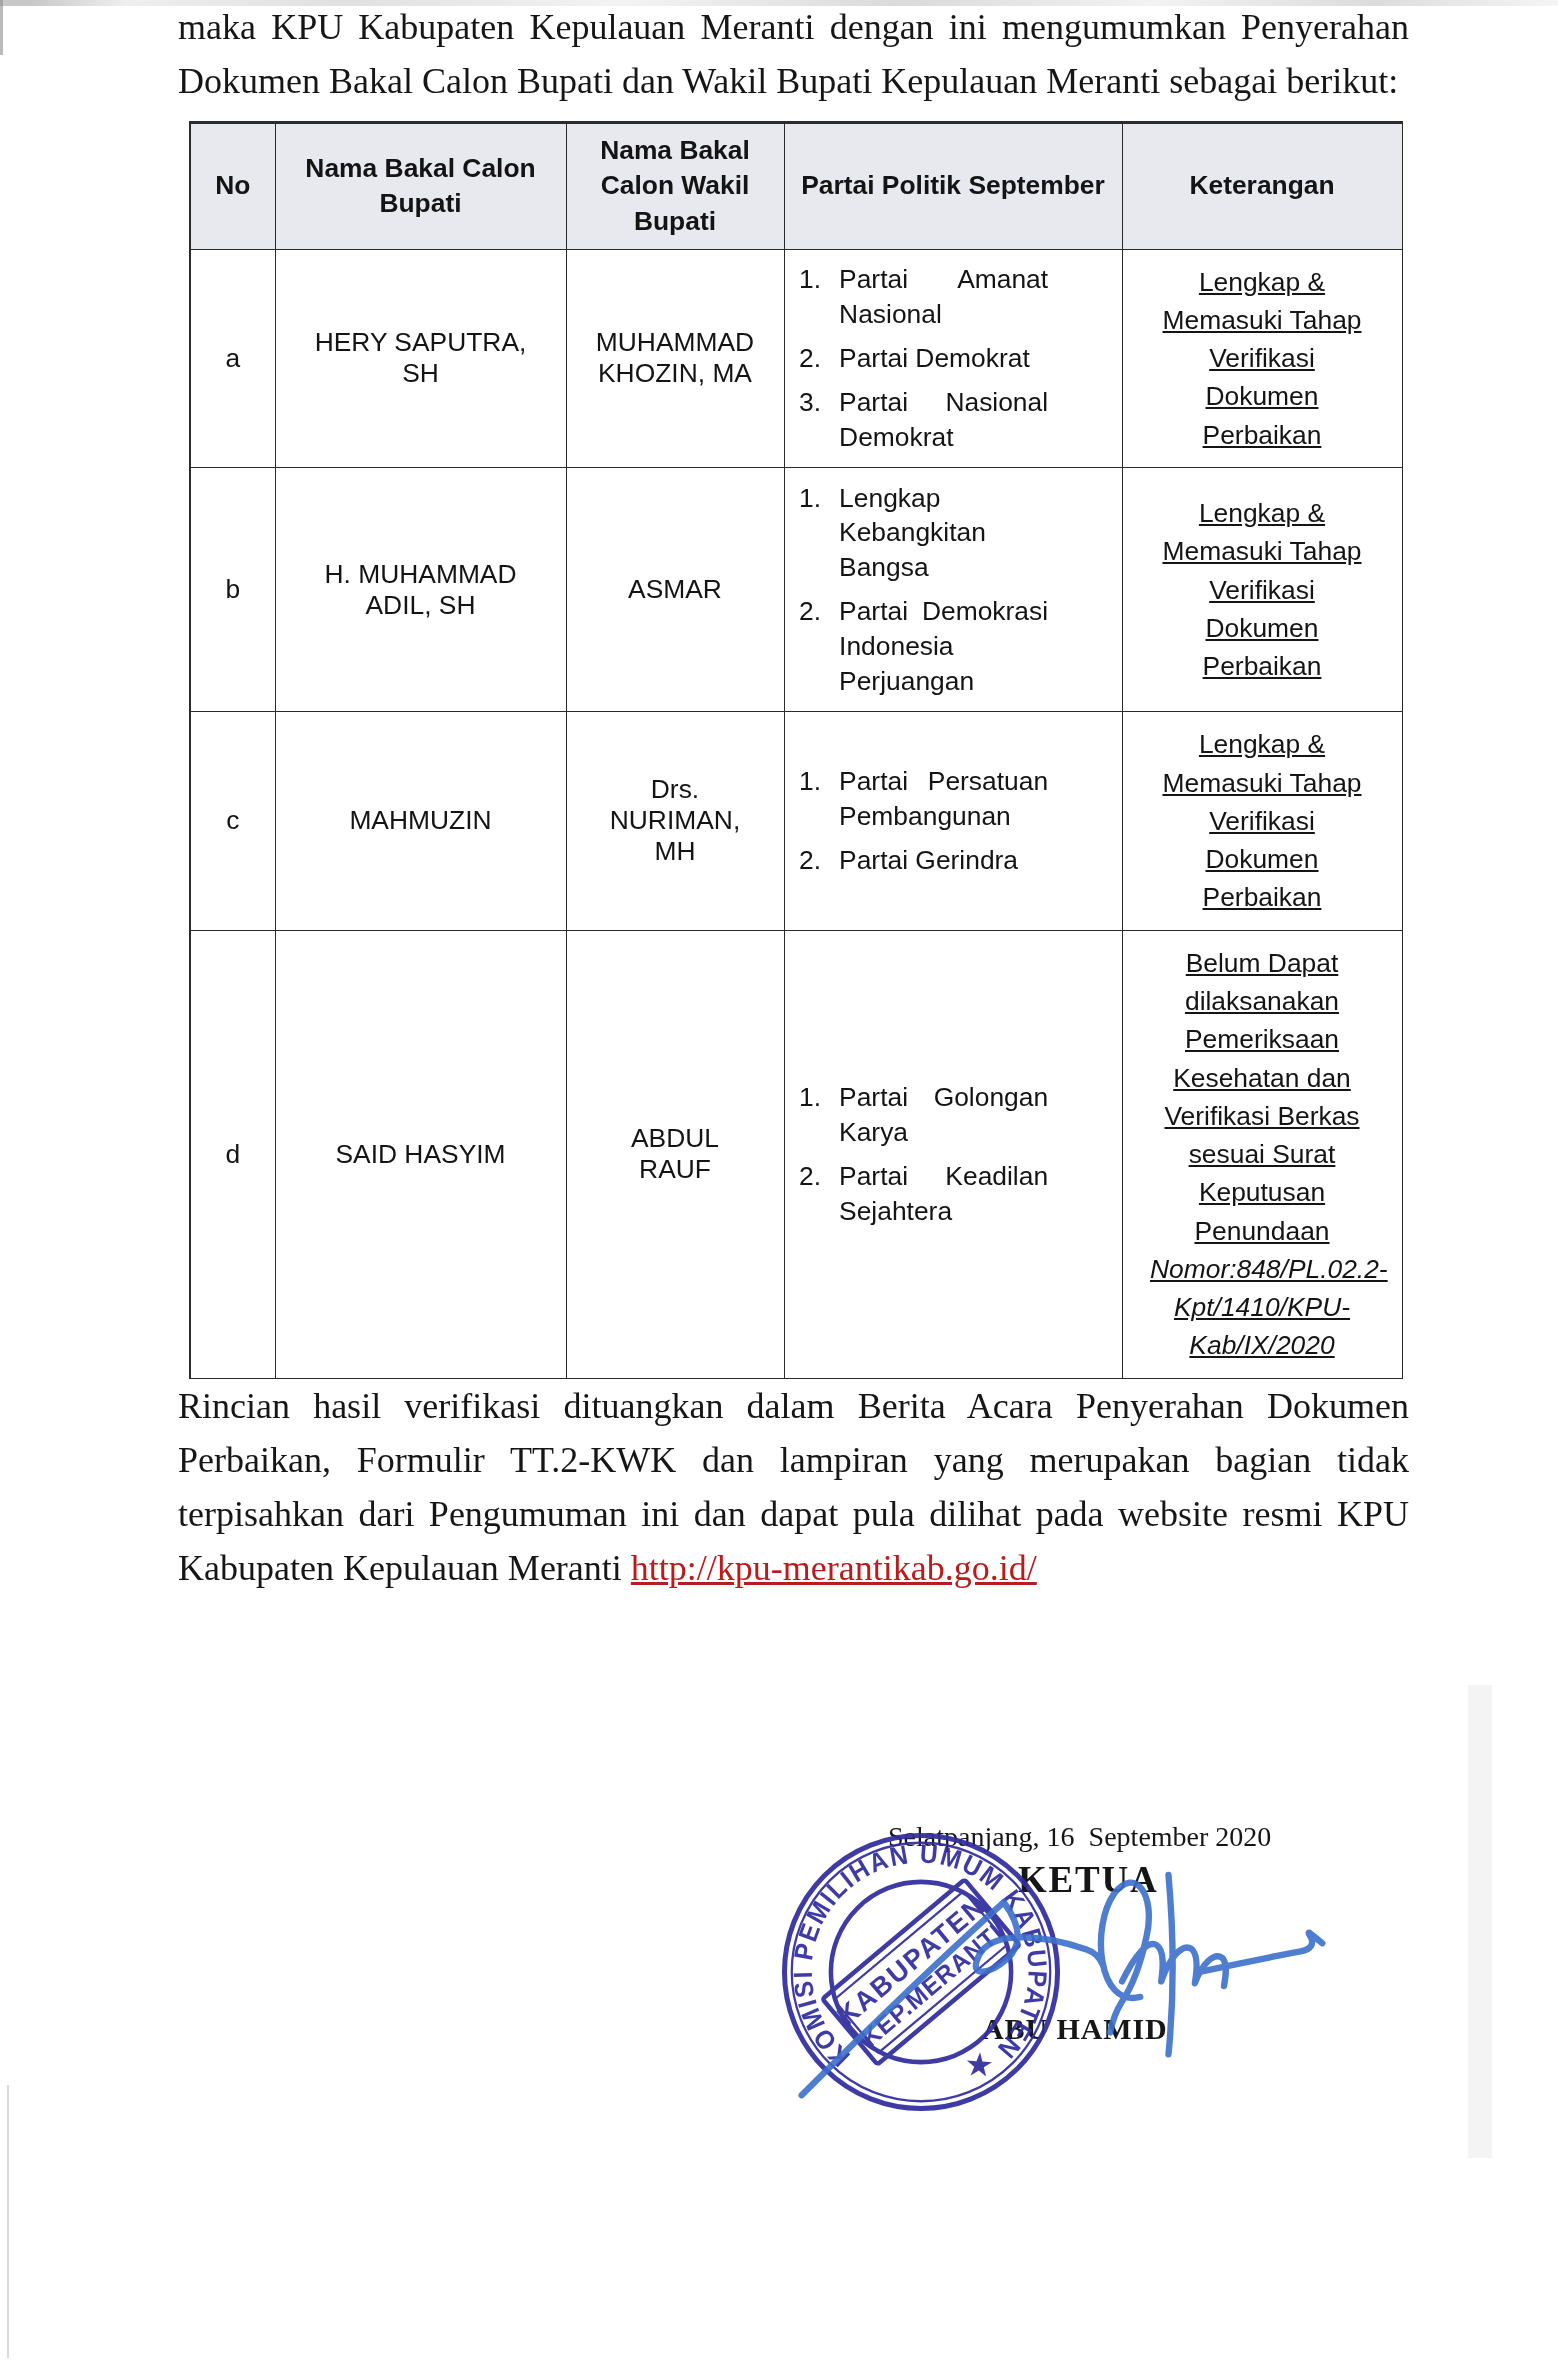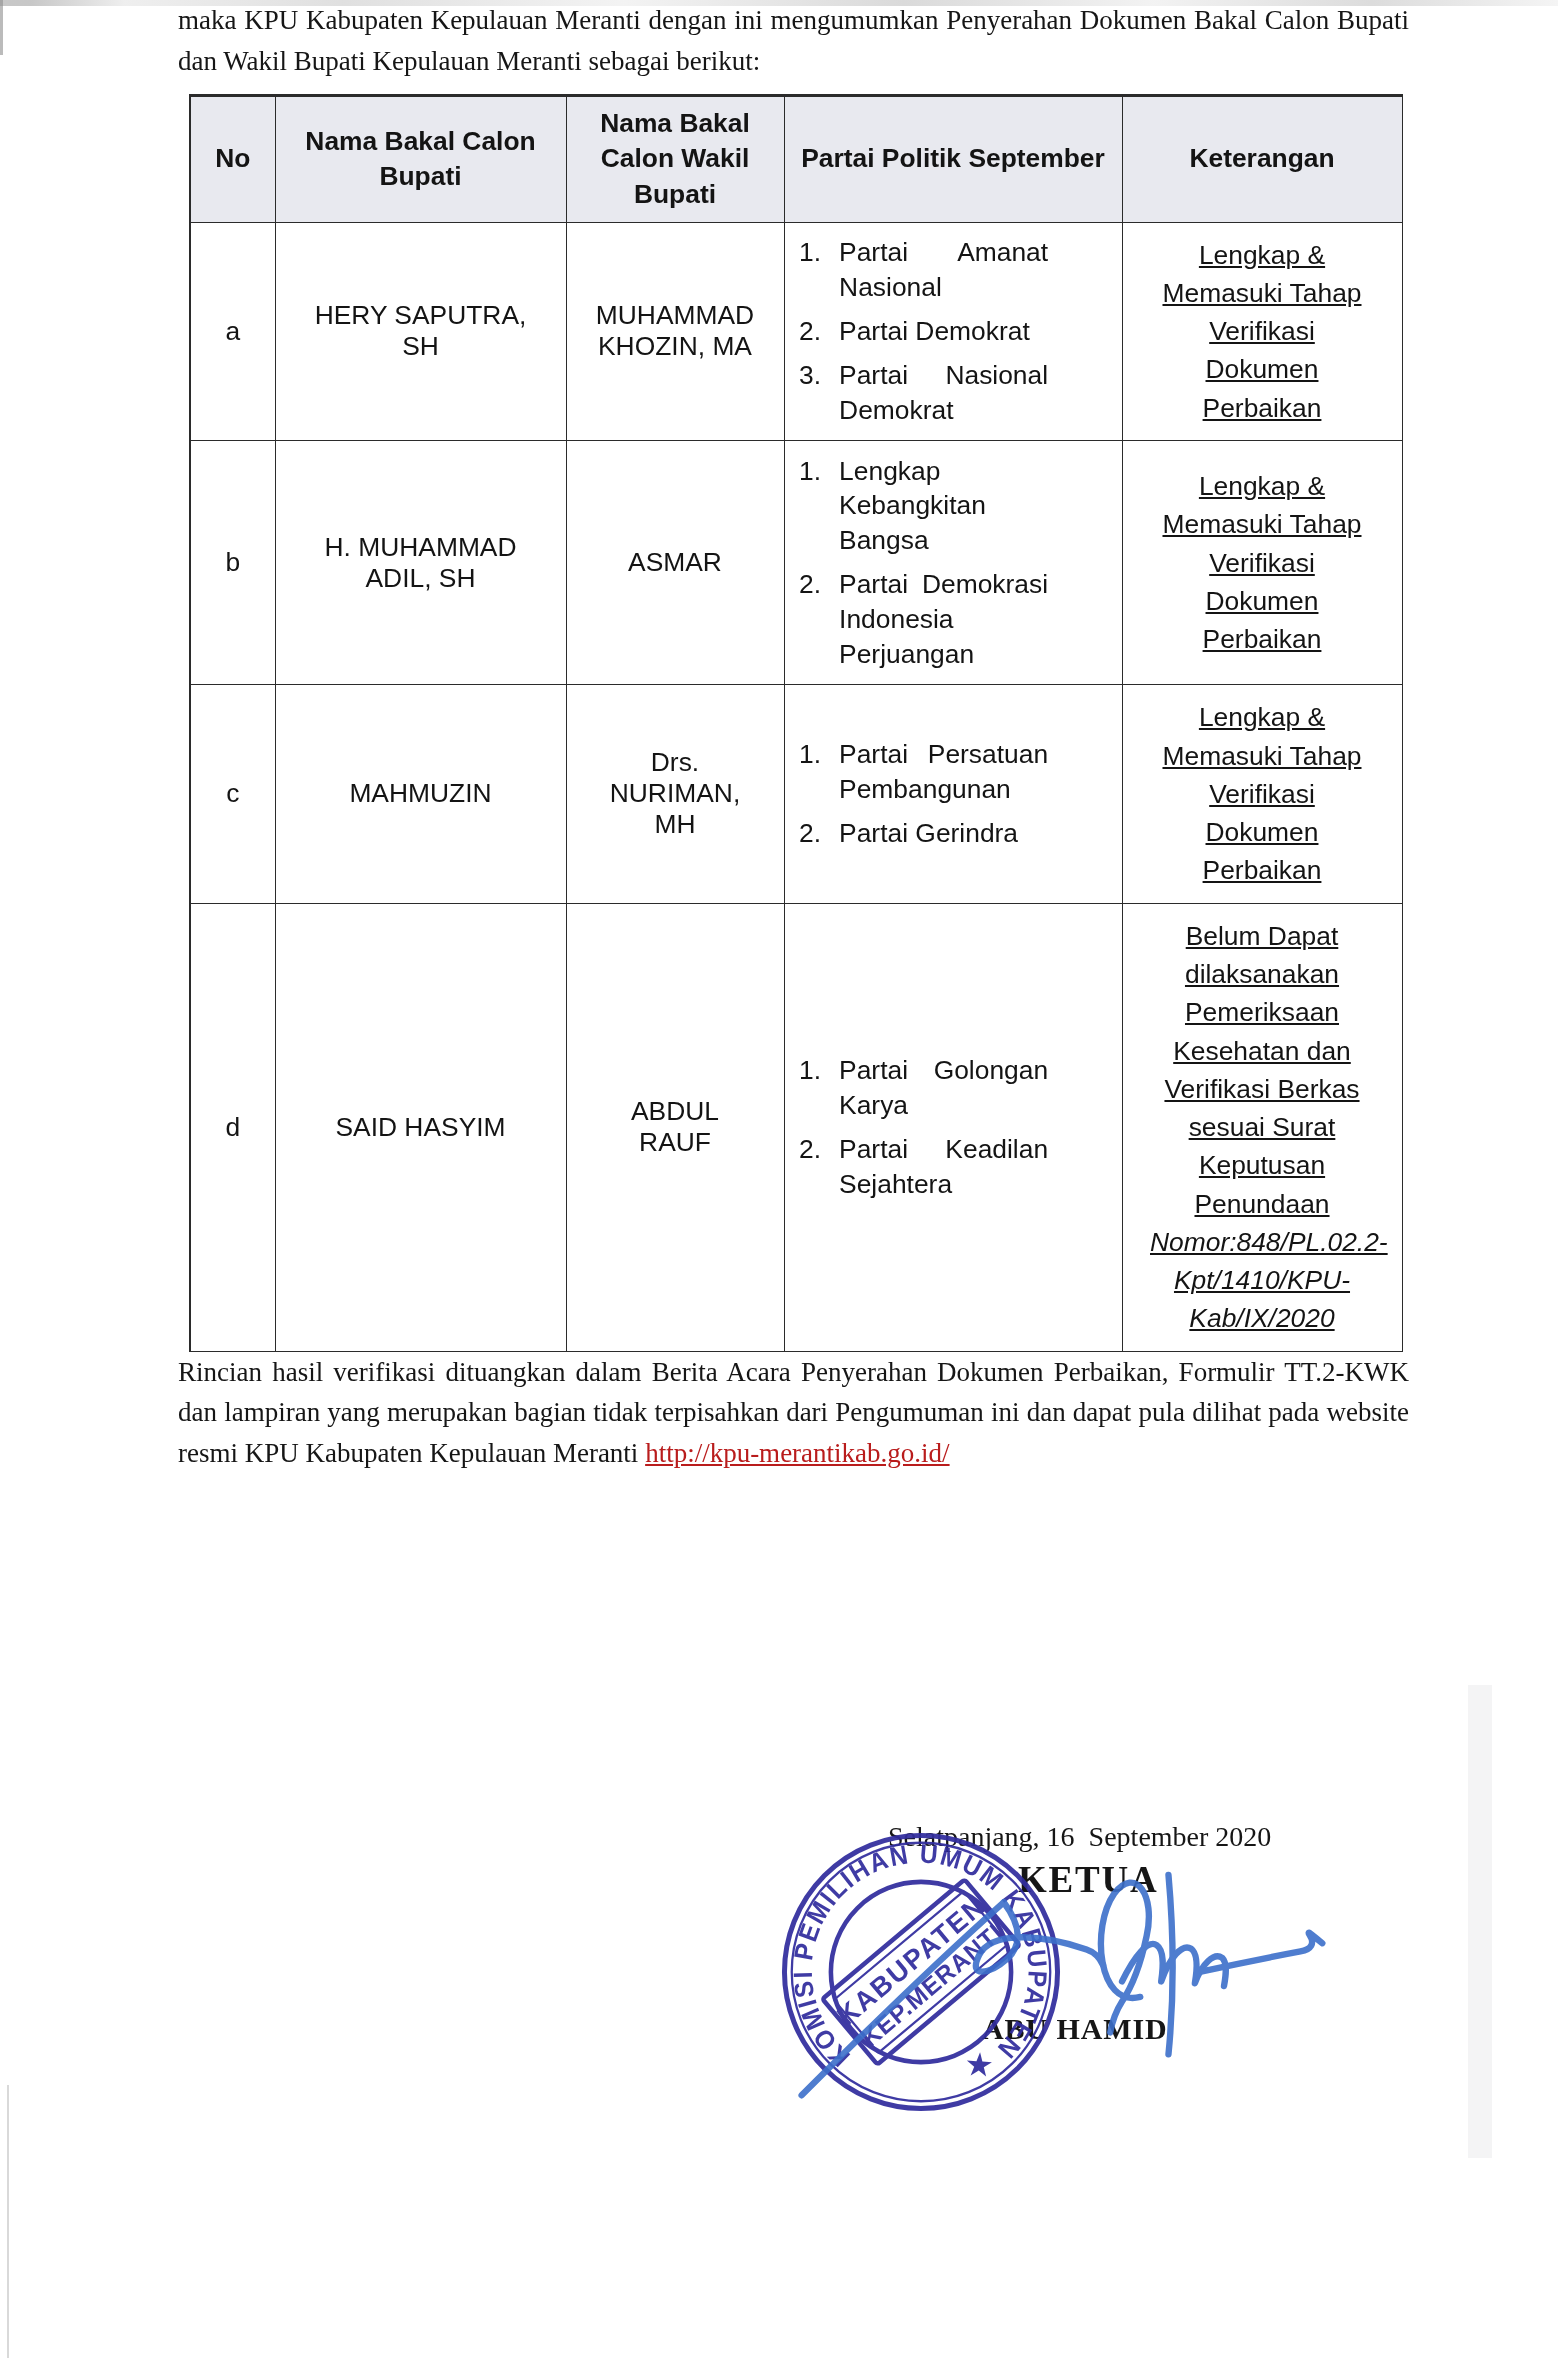--- a/index.html
+++ b/index.html
@@ -26,21 +26,21 @@
     position:absolute;left:0;top:0;width:2.7px;height:55px;
     background:#8d8d8d;opacity:.6;
   }
   .edge-right-band{
     position:absolute;left:1468px;top:1685px;width:24px;height:473px;
     background:#f1f1f3;opacity:.8;
   }
   
   .content{position:absolute;left:178px;top:0;width:1231px;}
   p.doc{
-    font-size:27px;line-height:1.5;text-align:justify;margin:0;
+    font-size:36px;line-height:1.5;text-align:justify;margin:0;
   }
   .intro{margin-top:168px;}
   .after-table{margin-top:42px;}
   .detail-para{margin-top:33px;}
   .closing-para{margin-top:47px;text-align:left;}
   .doc-link{color:#b91c1c;text-decoration:underline;cursor:pointer;}
   
   table.cand{
     border-collapse:collapse;table-layout:fixed;
     margin-top:12.7px;margin-left:11px;

